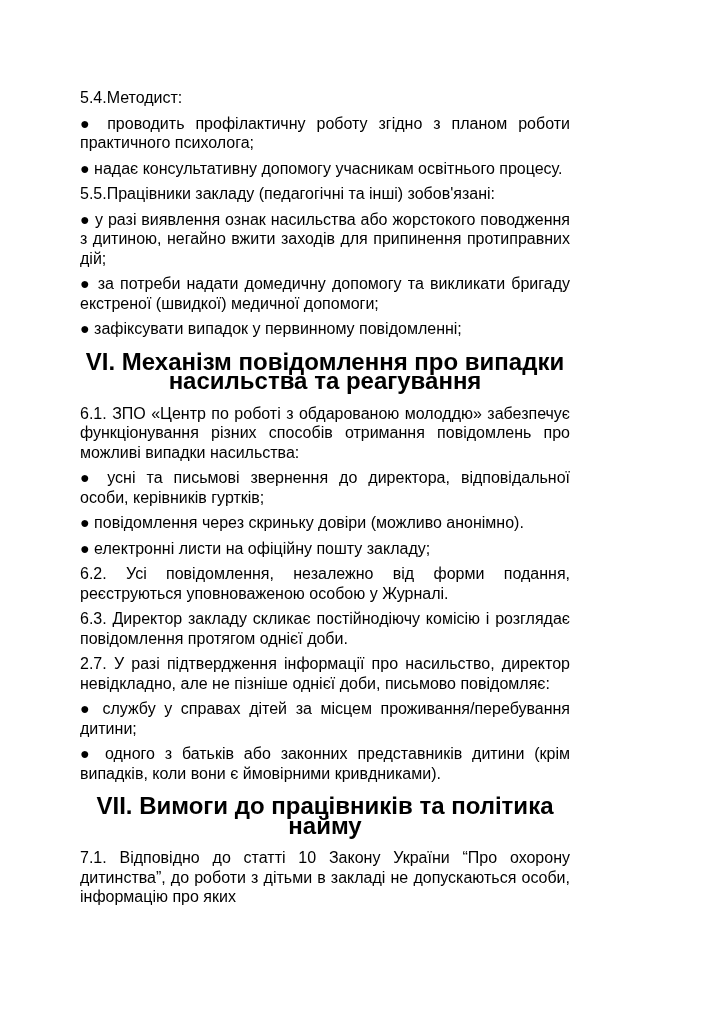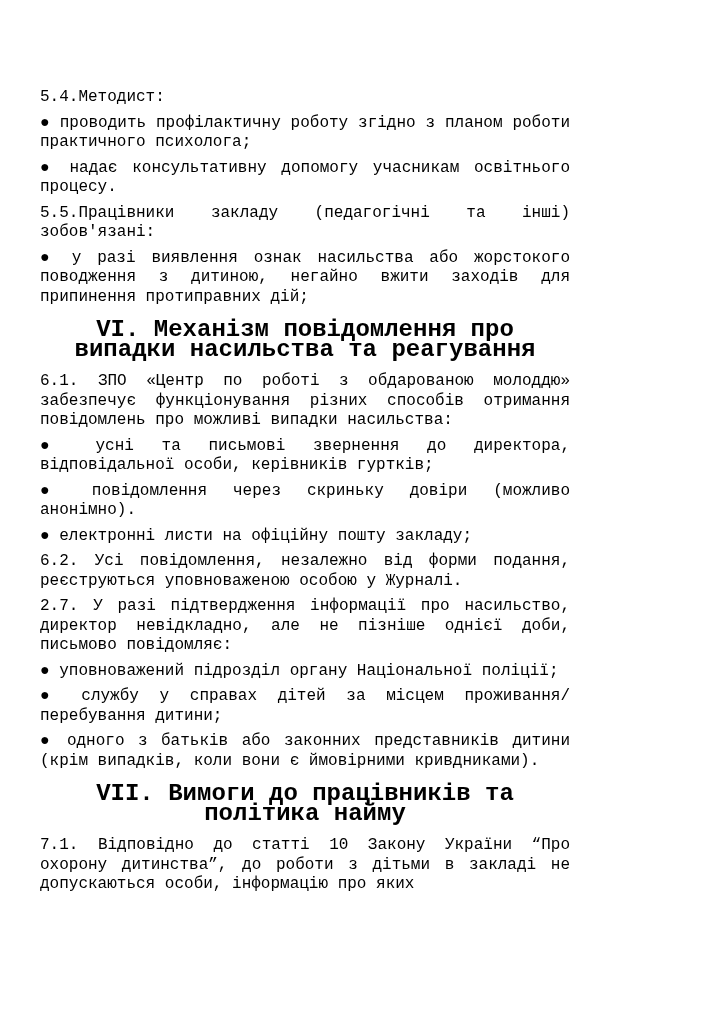--- a/index.html
+++ b/index.html
@@ -7,23 +7,23 @@
     padding: 0;
     background: #ffffff;
   }
   .page {
     position: relative;
     width: 649px;
     height: 1024px;
     box-sizing: border-box;
     background: #ffffff;
     color: #000000;
-    padding: 88px 79px 0 40px;
+    padding: 88px 79px 0 80px;
     overflow: hidden;
-    font-family: Liberation Mono, monospace;
+    font-family: Liberation Sans, sans-serif;
     font-size: 16px;
     line-height: 19.5px;
   }
   .block {
     margin: 0 0 6px 0;
     text-align: justify;
     text-justify: inter-word;
   }
   .block.heading {
     font-weight: bold;
@@ -37,26 +37,28 @@
 </head>
 <body>
 
 <div class="page">
   <div id="doc-content">
       <p class="block paragraph">5.4.Методист:</p>
       <p class="block bullet"><span class="bullet-glyph">● </span>проводить профілактичну роботу згідно з планом роботи практичного психолога;</p>
       <p class="block bullet"><span class="bullet-glyph">● </span>надає консультативну допомогу учасникам освітнього процесу.</p>
       <p class="block paragraph">5.5.Працівники закладу (педагогічні та інші) зобов'язані:</p>
       <p class="block bullet"><span class="bullet-glyph">● </span>у разі виявлення ознак насильства або жорстокого поводження з дитиною, негайно вжити заходів для припинення протиправних дій;</p>
+      <p class="block bullet"><span class="bullet-glyph">● </span>за потреби надати домедичну допомогу та викликати бригаду екстреної (швидкої) медичної допомоги;</p>
+      <p class="block bullet"><span class="bullet-glyph">● </span>зафіксувати випадок у первинному повідомленні;</p>
       <h2 class="block heading">VI. Механізм повідомлення про випадки насильства та реагування</h2>
       <p class="block paragraph">6.1. ЗПО «Центр по роботі з обдарованою молоддю» забезпечує функціонування різних способів отримання повідомлень про можливі випадки насильства:</p>
       <p class="block bullet"><span class="bullet-glyph">● </span>усні та письмові звернення до директора, відповідальної особи, керівників гуртків;</p>
       <p class="block bullet"><span class="bullet-glyph">● </span>повідомлення через скриньку довіри (можливо анонімно).</p>
       <p class="block bullet"><span class="bullet-glyph">● </span>електронні листи на офіційну пошту закладу;</p>
       <p class="block paragraph">6.2. Усі повідомлення, незалежно від форми подання, реєструються уповноваженою особою у Журналі.</p>
+      <p class="block paragraph">6.3. Директор закладу скликає постійнодіючу комісію і розглядає повідомлення протягом однієї доби.</p>
       <p class="block paragraph">2.7. У разі підтвердження інформації про насильство, директор невідкладно, але не пізніше однієї доби, письмово повідомляє:</p>
-      <p class="block bullet"><span class="bullet-glyph">● </span>уповноважений підрозділ органу Національної поліції;</p>
       <p class="block bullet"><span class="bullet-glyph">● </span>службу у справах дітей за місцем проживання/перебування дитини;</p>
       <p class="block bullet"><span class="bullet-glyph">● </span>одного з батьків або законних представників дитини (крім випадків, коли вони є ймовірними кривдниками).</p>
       <h2 class="block heading">VII. Вимоги до працівників та політика найму</h2>
       <p class="block paragraph">7.1. Відповідно до статті 10 Закону України “Про охорону дитинства”, до роботи з дітьми в закладі не допускаються особи, інформацію про яких</p>
     </div>
 </div>
 
 </body></html>

